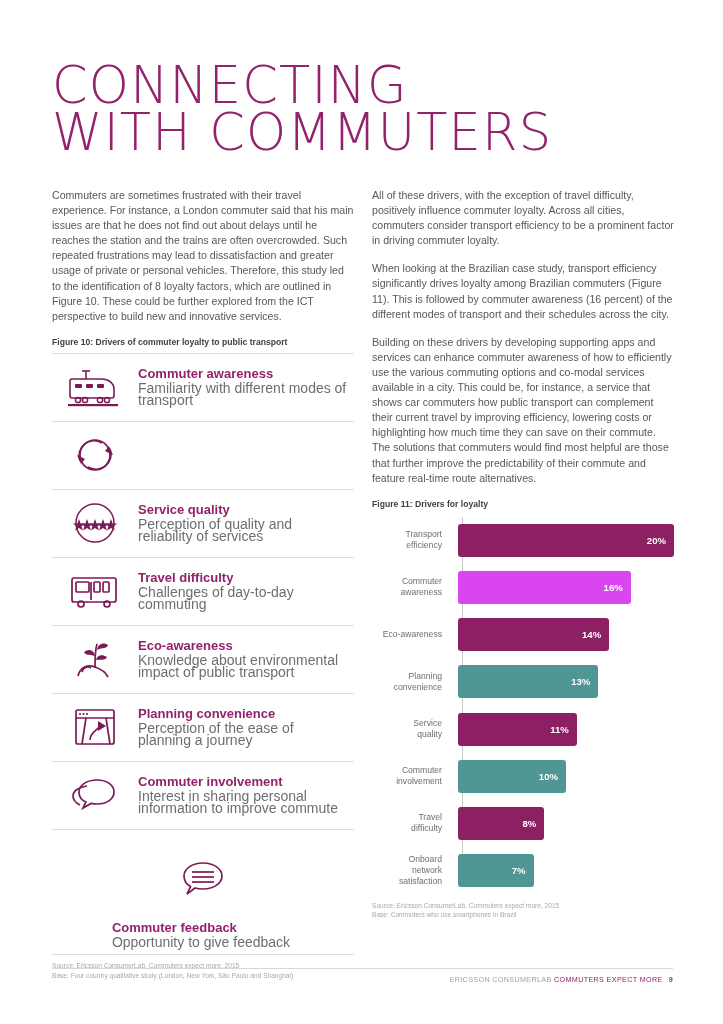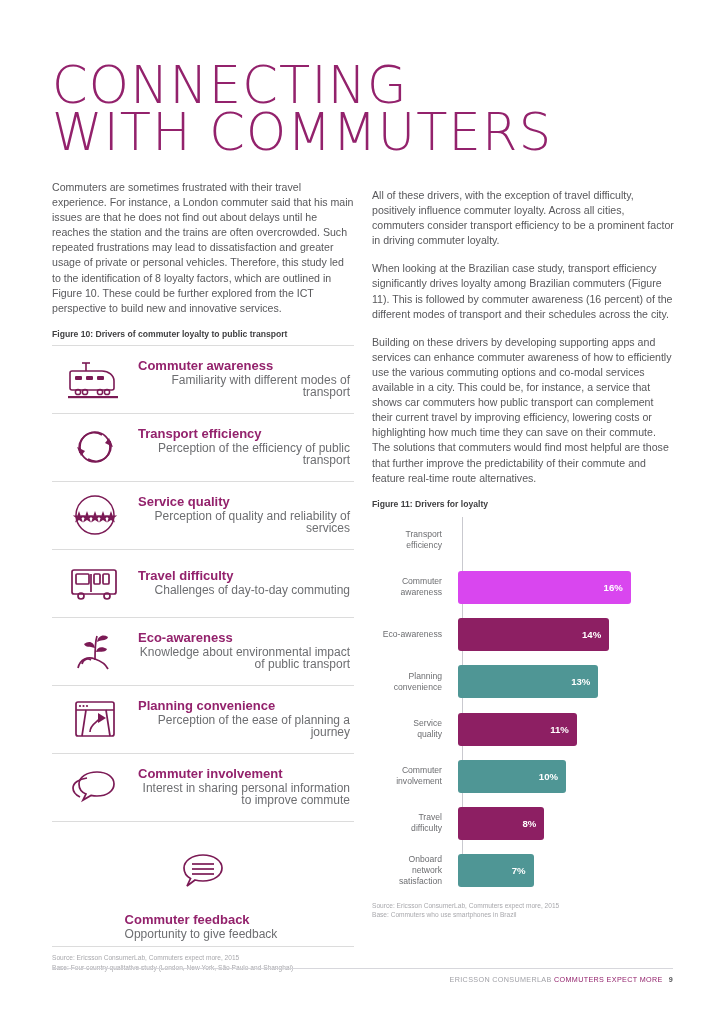--- a/index.html
+++ b/index.html
@@ -35,21 +35,21 @@
     color: #93226c;
     font-weight: 300;
     font-family: "DejaVu Sans", sans-serif;
     white-space: nowrap;
   }
 
   
   .col-left {
     position: absolute;
     left: 52px;
-    top: 180px;
+    top: 188px;
     width: 302px;
   }
   .col-right {
     position: absolute;
     left: 372px;
     top: 188px;
     width: 302px;
   }
 
   p.body {
@@ -89,24 +89,23 @@
   }
   .driver-text { flex: 1; padding-right: 4px; }
   .driver-title {
     font-size: 13px;
     font-weight: bold;
     color: #93226c;
     margin-bottom: 2px;
     line-height: 12px;
   }
   .driver-desc {
-    font-size: 12px;
+    font-size: 14px;
     line-height: 12.4px;
     color: #6d6e71;
-    text-align: right;
   }
 
   
   .source {
     font-size: 6.6px;
     line-height: 9.6px;
     color: #a9a9ad;
     margin-top: 6px;
   }
 
@@ -233,24 +232,20 @@
           <svg width="52" height="50" viewBox="0 0 52 50">
             <g fill="none" stroke="#7b1a55" stroke-width="1.7">
               <path d="M11 31 a15 15 0 0 1 22 -18"></path>
               <path d="M41 19 a15 15 0 0 1 -22 18"></path>
               <circle cx="26" cy="25" r="15" stroke-dasharray="0"></circle>
             </g>
             <polygon points="8,25 16,29 12,34" fill="#7b1a55"></polygon>
             <polygon points="44,25 36,21 40,16" fill="#7b1a55"></polygon>
           </svg>
         </div>
-        <div class="driver-text">
-          <div class="driver-title">Transport efficiency</div>
-          <div class="driver-desc">Perception of the efficiency of public transport</div>
-        </div>
       </div>
 
       <div class="driver-row">
         <div class="driver-icon">
           <svg width="52" height="48" viewBox="0 0 52 48">
             <circle cx="26" cy="24" r="19" fill="none" stroke="#7b1a55" stroke-width="1.5"></circle>
             <g fill="#7b1a55">
               <polygon points="10,20 11.6,24.4 16.2,24.4 12.5,27.2 13.9,31.6 10,28.9 6.1,31.6 7.5,27.2 3.8,24.4 8.4,24.4"></polygon>
               <polygon points="18,20 19.6,24.4 24.2,24.4 20.5,27.2 21.9,31.6 18,28.9 14.1,31.6 15.5,27.2 11.8,24.4 16.4,24.4"></polygon>
               <polygon points="26,20 27.6,24.4 32.2,24.4 28.5,27.2 29.9,31.6 26,28.9 22.1,31.6 23.5,27.2 19.8,24.4 24.4,24.4"></polygon>
@@ -376,20 +371,25 @@
     <div class="fig-caption">Figure 11: Drivers for loyalty</div>
 
     <div class="chart">
       <div class="chart-axis"></div>
 
       <div class="bar-row">
         <div class="bar-label">
           <div>Transport</div>
           <div>efficiency</div>
         </div>
+        <div class="bar-wrap">
+          <div class="bar" style="width: 100%; background: rgb(141, 31, 99);">
+            <span>20%</span>
+          </div>
+        </div>
       </div>
 
       <div class="bar-row">
         <div class="bar-label">
           <div>Commuter</div>
           <div>awareness</div>
         </div>
         <div class="bar-wrap">
           <div class="bar" style="width: 80%; background: #d946ef;">
             <span>16%</span>

